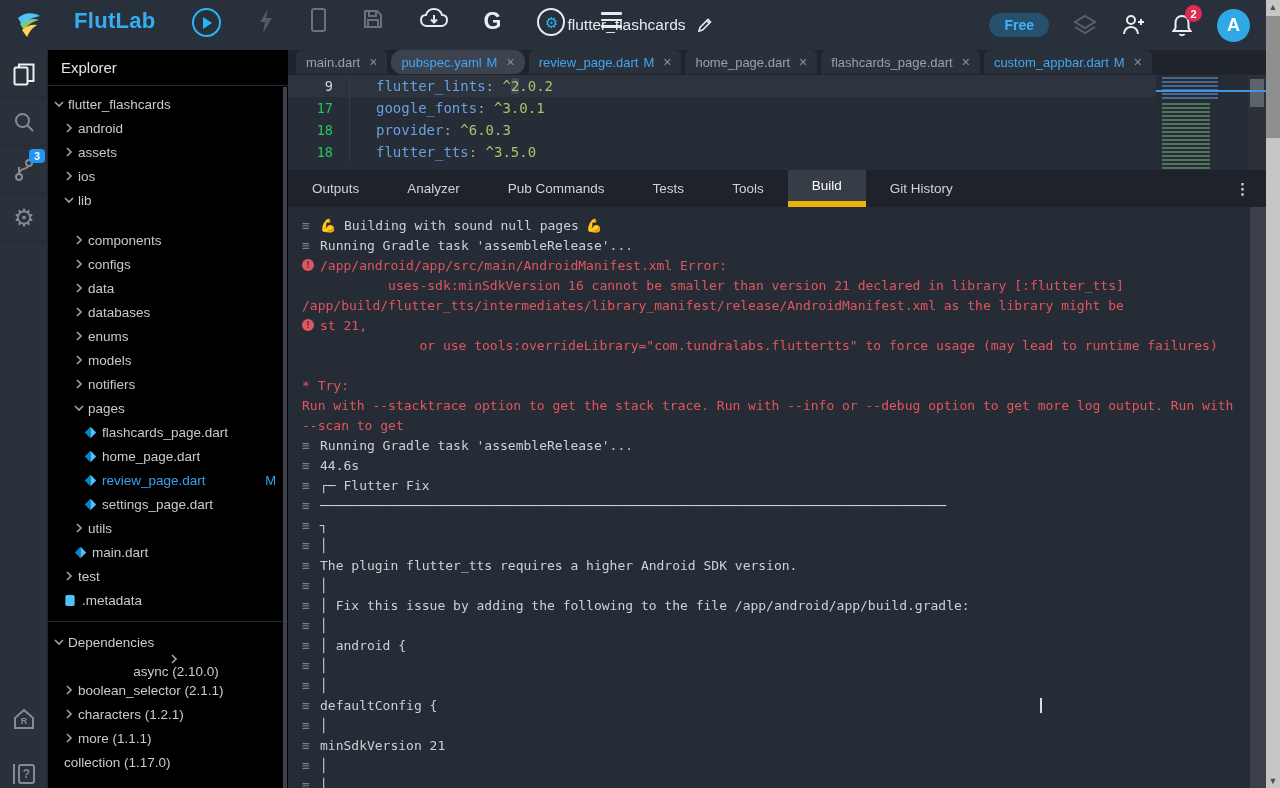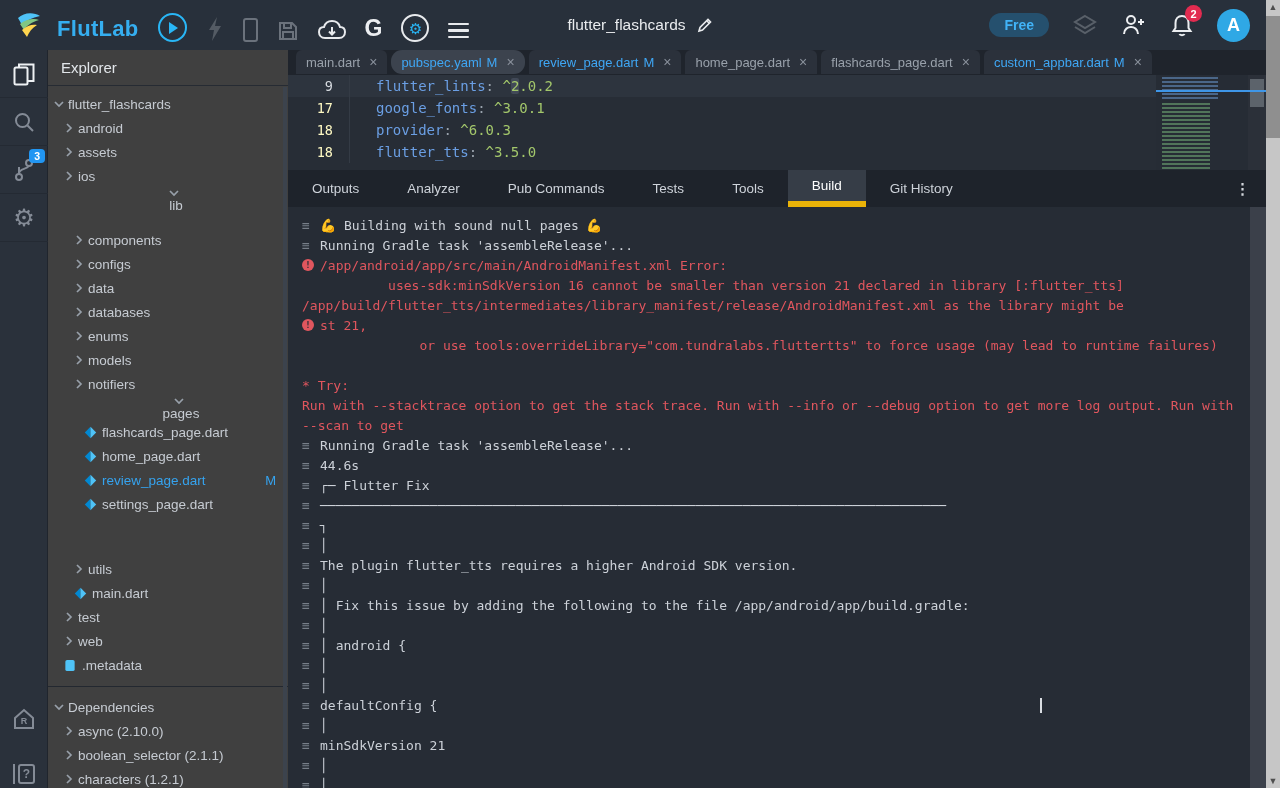--- a/index.html
+++ b/index.html
@@ -2,21 +2,21 @@
 <html style="--accent: #29b6f6; --err: #e0565e; --key: #6b9fe4; --val: #a3c76b;"><head>
 <meta charset="utf-8">
 <style>
   * { margin:0; padding:0; box-sizing:border-box; }
   html,body { width:1280px; height:788px; overflow:hidden; background:#20252d;
     font-family:"Liberation Sans", sans-serif; }
 
   
   .topbar { position:absolute; left:0; top:0; width:1280px; height:50px; background:#28303b;
     display:flex; align-items:center; z-index:5; }
-  .tb-left { display:flex; align-items:flex-end; gap:19px; padding-left:12px; }
+  .tb-left { display:flex; align-items:flex-start; gap:36px; padding-left:12px; }
   .brand { color:#35aef0; font-size:22px; font-weight:bold; letter-spacing:.3px; margin-left:-8px; }
   .play-btn { width:29px; height:29px; border:2.5px solid var(--accent); border-radius:50%;
     display:flex; align-items:center; justify-content:center; }
   .play-tri { width:0; height:0; border-left:9px solid var(--accent); border-top:6px solid transparent;
     border-bottom:6px solid transparent; margin-left:3px; }
   .phone-ic { width:15px; height:24px; border:2px solid #6b727c; border-radius:3px; }
   .g-letter { color:#eceef1; font-size:23px; font-weight:bold; }
   .gear-circle { width:28px; height:28px; border:2px solid #e8eaed; border-radius:50%;
     display:flex; align-items:center; justify-content:center; }
   .gear-circle span { color:var(--accent); font-size:15px; line-height:1; }
@@ -41,21 +41,21 @@
     justify-content:center; color:#848b96; border-bottom:1px solid #242a33; }
   .rail-btn.active { color:#eef1f4; }
   .git-badge { position:absolute; top:3px; right:3px; background:#2196f3; color:#fff; font-size:10.5px;
     font-weight:bold; border-radius:4px; padding:1px 5px; }
   .home-r { position:absolute; font-size:9px; font-weight:bold; color:#848b96; top:21px; }
   .help-box { width:17px; height:20px; border:2px solid #848b96; border-radius:3px; color:#848b96;
     font-size:12px; font-weight:bold; display:flex; align-items:center; justify-content:center; }
   .help-bar { width:2px; height:20px; background:#848b96; margin-right:3px; }
 
   
-  .explorer { position:absolute; left:48px; top:50px; width:240px; height:738px; background:#404040;
+  .explorer { position:absolute; left:48px; top:50px; width:240px; height:738px; background:#000000;
     z-index:3; overflow:hidden; }
   .exp-head { height:36px; display:flex; align-items:center; padding-left:13px; color:#e2e6ea;
     font-size:15px; border-bottom:1px solid #262b33; }
   .exp-scroll { position:absolute; right:1px; top:37px; bottom:0; width:4px; background:#3c434d; }
   .tree { padding-top:6px; }
   .trow { height:24px; display:flex; align-items:center; color:#c6cbd2; font-size:13.5px;
     white-space:nowrap; position:relative; }
   .trow .chev { width:14px; display:flex; align-items:center; color:#98a0aa; flex:none; }
   .trow .ficon { width:18px; display:flex; align-items:center; flex:none; }
   .trow.active { color:#35a3ef; }
@@ -69,21 +69,21 @@
     padding:0 10px; gap:9px; color:#99a1ab; font-size:13px; white-space:nowrap; }
   .edtab.mod { color:#3fa7f5; }
   .edtab.active { background:#3c434e; color:#3fa7f5;border-radius:11px; }
   .edtab .close { color:#8a919c; font-size:14px; }
 
   
   .editor { position:absolute; left:288px; top:75px; width:978px; height:95px; background:#272d36;
     font-family:"DejaVu Sans Mono", monospace; font-size:14px; overflow:hidden; z-index:2; }
   .cline { height:22px; display:flex; align-items:center; }
   .cline.active { background:#2d343e; }
-  .gut { width:62px; flex:none; text-align:right; padding-right:16px; color:#fef9c3; font-size:13.5px;
+  .gut { width:62px; flex:none; text-align:right; padding-right:16px; color:#22c55e; font-size:13.5px;
     border-right:1px solid #343b45; align-self:stretch; display:flex; align-items:center;
     justify-content:flex-end; }
   .cline.active .gut { color:#d7dbe0; }
   .ctext { padding-left:26px; white-space:pre; }
   .k { color:var(--key); } .pn { color:#9aa3ad; } .v { color:var(--val); }
   .sel { background:#414957; border-radius:2px; }
   .minimap { position:absolute; right:18px; top:0; bottom:0; width:92px; background:#262c35; }
   .mm-g { position:absolute; left:6px; top:28px; bottom:0; width:48px;
     background:repeating-linear-gradient(180deg, rgba(116,176,120,.55) 0 2px, transparent 2px 4px); }
   .mm-b { position:absolute; left:6px; top:2px; height:24px; width:56px;
@@ -268,21 +268,21 @@
         <span>assets</span>
       </div>
       <div class="trow" style="padding-left: 16px;">
         <span class="chev">
           <svg width="10" height="10" viewBox="0 0 10 10">
             <path d="M3 1 L7 5 L3 9" fill="none" stroke="currentColor" stroke-width="1.7"></path>
           </svg>
         </span>
         <span>ios</span>
       </div>
-      <div class="trow" style="padding-left: 16px; flex-direction: column;">
+      <div class="trow" style="padding-left: 16px;">
         <span class="chev">
           <svg width="10" height="10" viewBox="0 0 10 10">
             <path d="M1 3 L5 7 L9 3" fill="none" stroke="currentColor" stroke-width="1.7"></path>
           </svg>
         </span>
         <span>lib</span>
       </div>
       <div class="trow" style="padding-left: 26px; margin-top: 16px;">
         <span class="chev">
           <svg width="10" height="10" viewBox="0 0 10 10">
@@ -332,21 +332,21 @@
         <span>models</span>
       </div>
       <div class="trow" style="padding-left: 26px;">
         <span class="chev">
           <svg width="10" height="10" viewBox="0 0 10 10">
             <path d="M3 1 L7 5 L3 9" fill="none" stroke="currentColor" stroke-width="1.7"></path>
           </svg>
         </span>
         <span>notifiers</span>
       </div>
-      <div class="trow" style="padding-left: 26px; flex-direction: column;">
+      <div class="trow" style="padding-left: 26px;">
         <span class="chev">
           <svg width="10" height="10" viewBox="0 0 10 10">
             <path d="M1 3 L5 7 L9 3" fill="none" stroke="currentColor" stroke-width="1.7"></path>
           </svg>
         </span>
         <span>pages</span>
       </div>
       <div class="trow" style="padding-left: 36px;">
         <span class="ficon">
           <svg width="13" height="13" viewBox="0 0 16 16">
@@ -377,21 +377,21 @@
       </div>
       <div class="trow" style="padding-left: 36px;">
         <span class="ficon">
           <svg width="13" height="13" viewBox="0 0 16 16">
             <path d="M1 8 L8 1 L8 15 Z" fill="#0288d1"></path>
             <path d="M8 1 L15 8 L8 15 Z" fill="#4fc3f7"></path>
           </svg>
         </span>
         <span>settings_page.dart</span>
       </div>
-      <div class="trow" style="padding-left: 26px; margin-top: 41px;">
+      <div class="trow" style="padding-left: 26px;">
         <span class="chev">
           <svg width="10" height="10" viewBox="0 0 10 10">
             <path d="M3 1 L7 5 L3 9" fill="none" stroke="currentColor" stroke-width="1.7"></path>
           </svg>
         </span>
         <span>utils</span>
       </div>
       <div class="trow" style="padding-left: 26px;">
         <span class="ficon">
           <svg width="13" height="13" viewBox="0 0 16 16">
@@ -401,49 +401,41 @@
         </span>
         <span>main.dart</span>
       </div>
       <div class="trow" style="padding-left: 16px;">
         <span class="chev">
           <svg width="10" height="10" viewBox="0 0 10 10">
             <path d="M3 1 L7 5 L3 9" fill="none" stroke="currentColor" stroke-width="1.7"></path>
           </svg>
         </span>
         <span>test</span>
-      </div>
-      <div class="trow" style="padding-left: 16px;">
-        <span class="chev">
-          <svg width="10" height="10" viewBox="0 0 10 10">
-            <path d="M3 1 L7 5 L3 9" fill="none" stroke="currentColor" stroke-width="1.7"></path>
-          </svg>
-        </span>
-        <span>web</span>
       </div>
       <div class="trow" style="padding-left: 16px;">
         <span class="ficon">
           <svg width="12" height="13" viewBox="0 0 12 14">
             <rect x="1" y="1" width="10" height="12" rx="2" fill="#4fc3f7"></rect>
           </svg>
         </span>
         <span>.metadata</span>
       </div>
     </div>
   <div class="tree-div"></div>
   <div class="trow" style="padding-left:6px">
     <span class="chev" id="deps-chev">
         <svg width="10" height="10" viewBox="0 0 10 10">
           <path d="M1 3 L5 7 L9 3" fill="none" stroke="currentColor" stroke-width="1.7"></path>
         </svg>
       </span>
     <span>Dependencies</span>
   </div>
   <div id="deps">
-      <div class="trow" style="padding-left: 16px;">
+      <div class="trow" style="padding-left: 16px; flex-direction: column;">
         <span class="chev">
           <svg width="10" height="10" viewBox="0 0 10 10">
             <path d="M3 1 L7 5 L3 9" fill="none" stroke="currentColor" stroke-width="1.7"></path>
           </svg>
         </span>
         <span>async (2.10.0)</span>
       </div>
       <div class="trow" style="padding-left: 16px;">
         <span class="chev">
           <svg width="10" height="10" viewBox="0 0 10 10">

